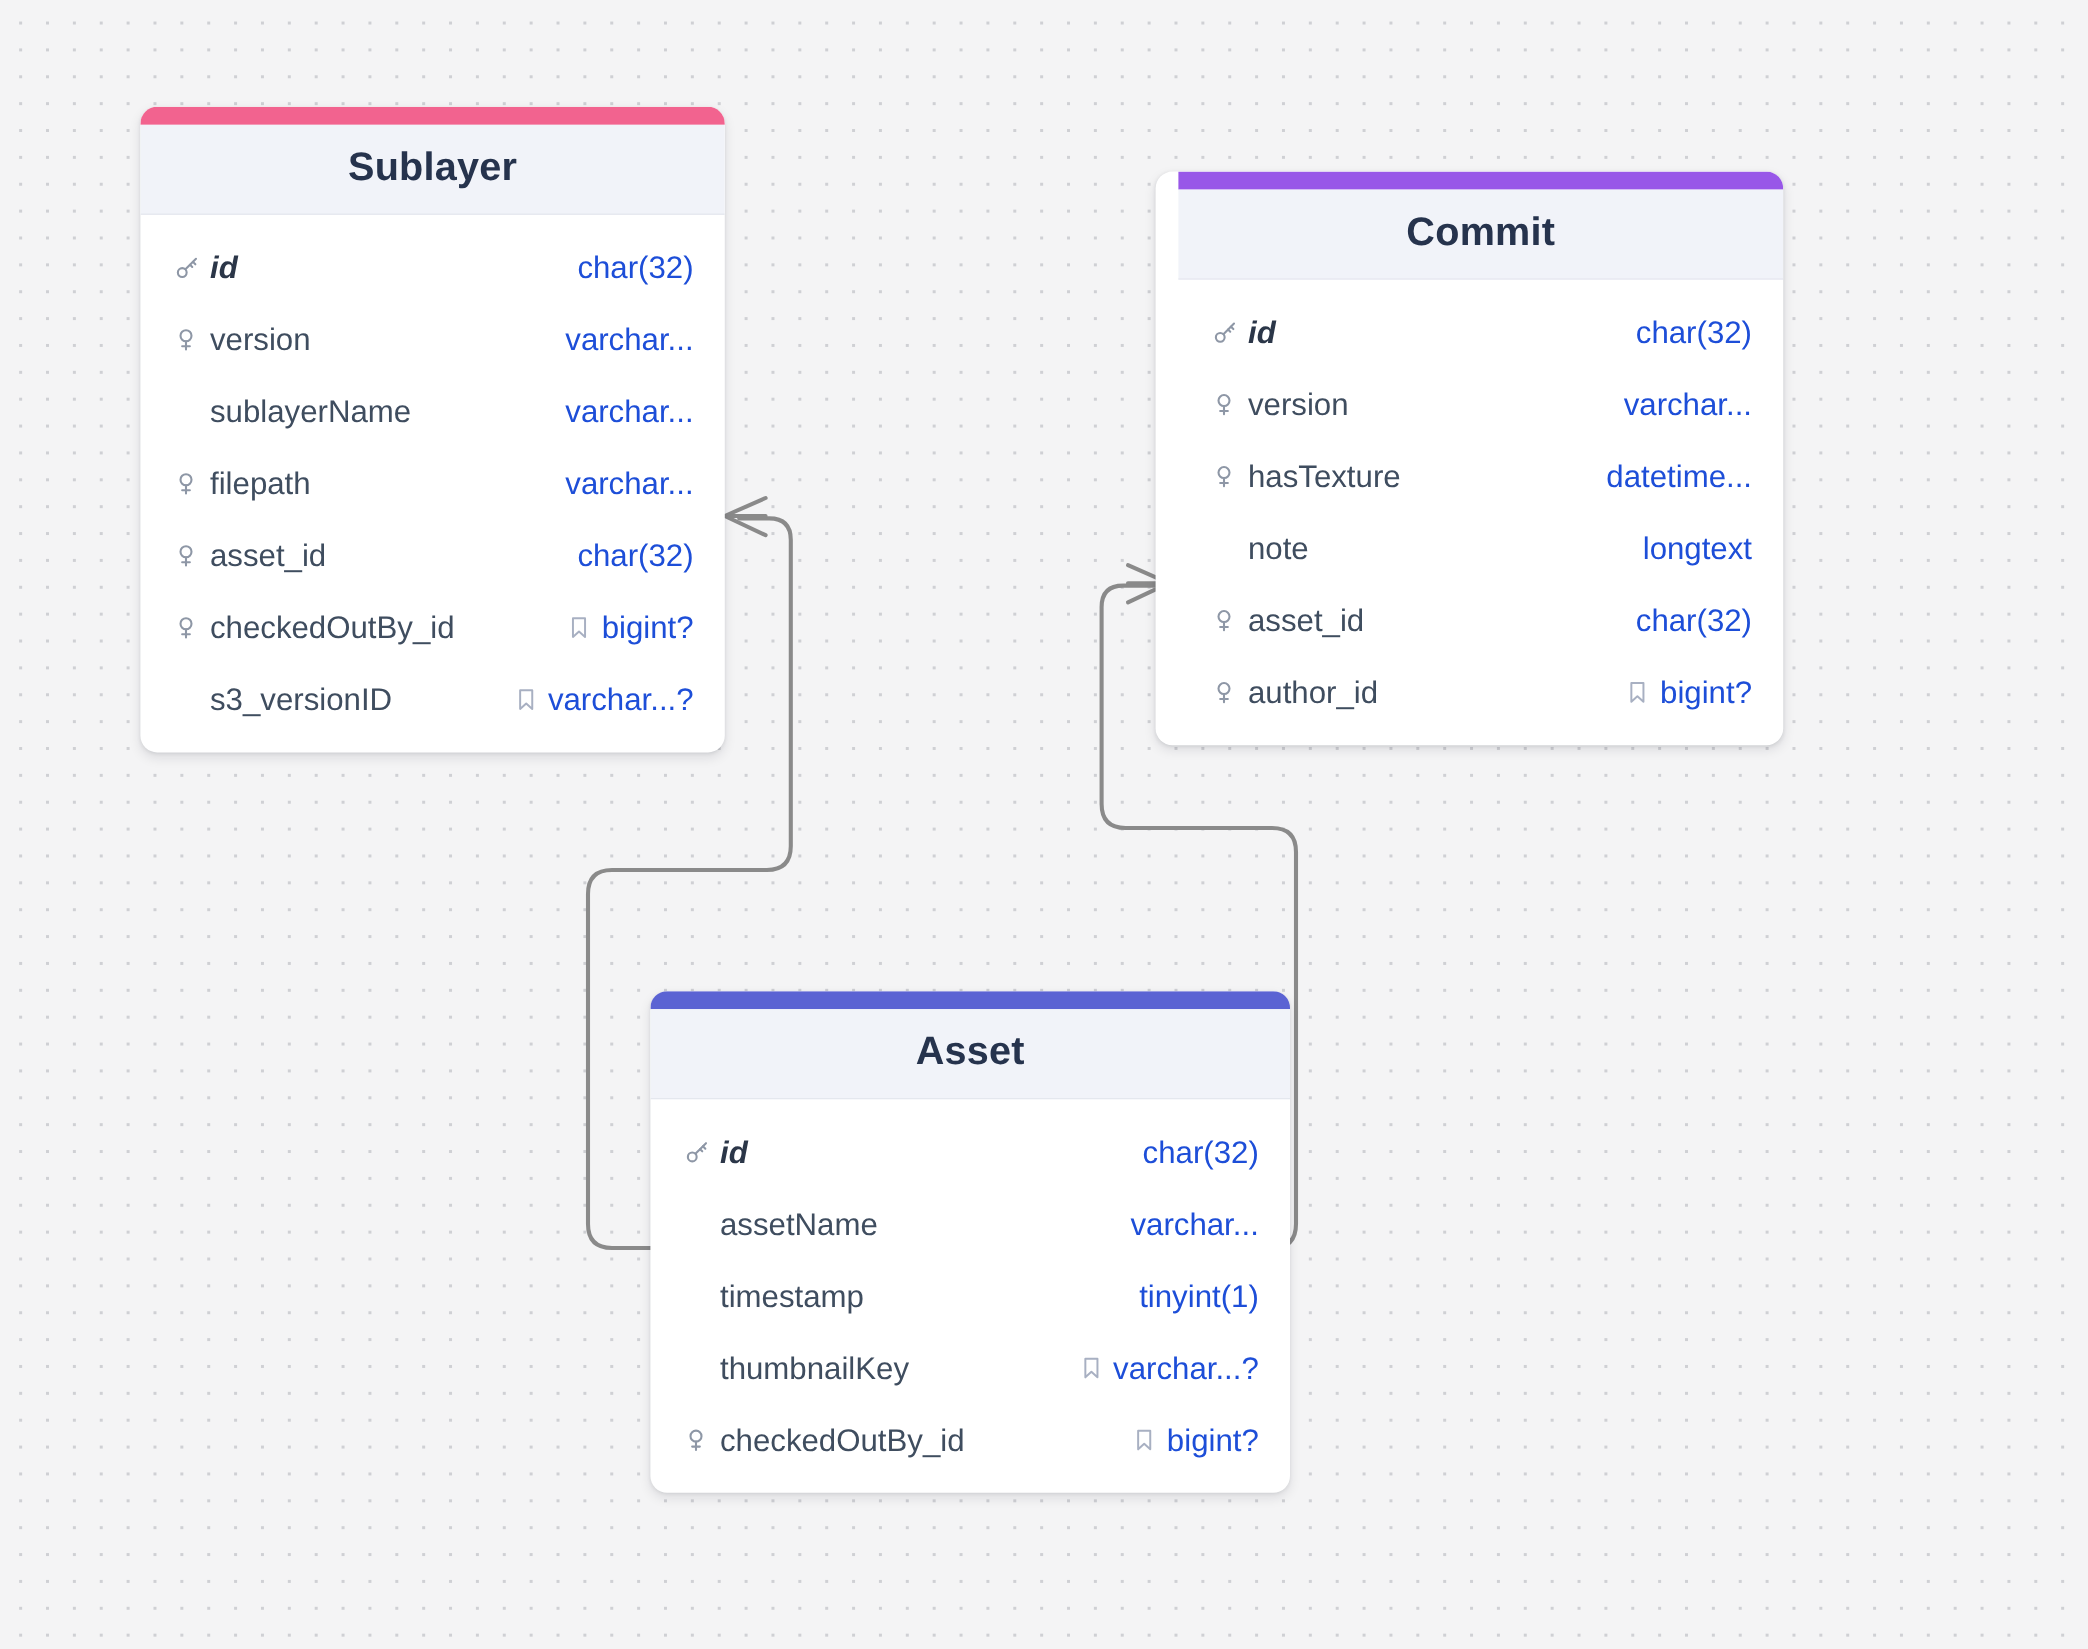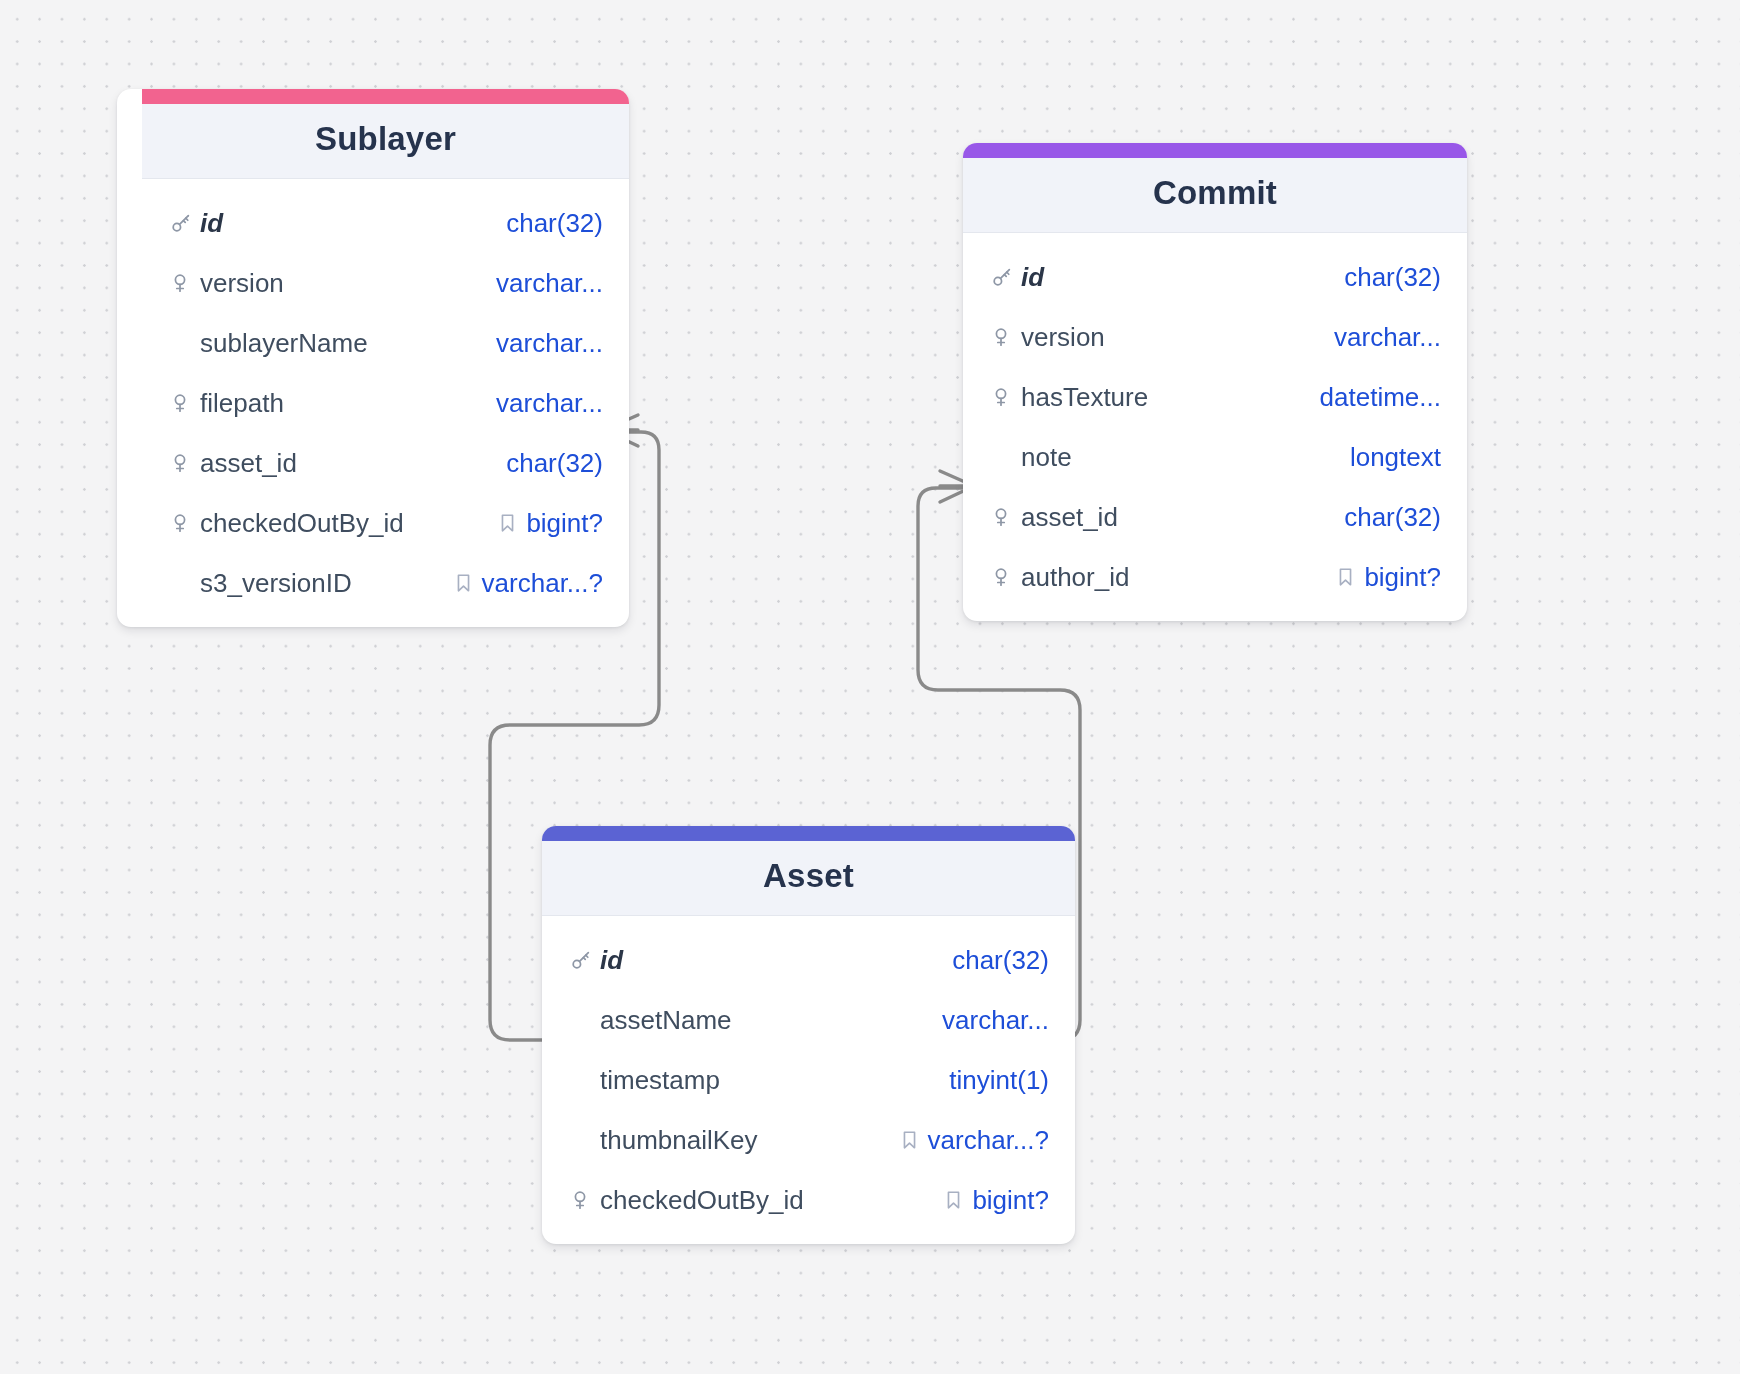--- a/index.html
+++ b/index.html
@@ -88,22 +88,22 @@
     gap: 9px;
     font-size: 26px;
     color: #1d4ed8;
     white-space: nowrap;
     justify-content: flex-end;
   }
   .t-icon { display: flex; align-items: center; }
   .t-icon svg { display: block; }
 
   
-  #entity-sublayer { left: 117px; top: 89px; width: 487px; padding-left: 25px; }
-  #entity-commit   { left: 963px; top: 143px; width: 504px; }
+  #entity-sublayer { left: 117px; top: 89px; width: 487px; }
+  #entity-commit   { left: 963px; top: 143px; width: 504px; padding-left: 19px; }
   #entity-asset    { left: 542px; top: 826px; width: 533px; }
 </style>
 </head>
 <body>
 
 <div id="canvas">
 
   <svg id="edges" viewBox="0 0 1740 1374" width="1740" height="1374" xmlns="http://www.w3.org/2000/svg">
 
     <g>

